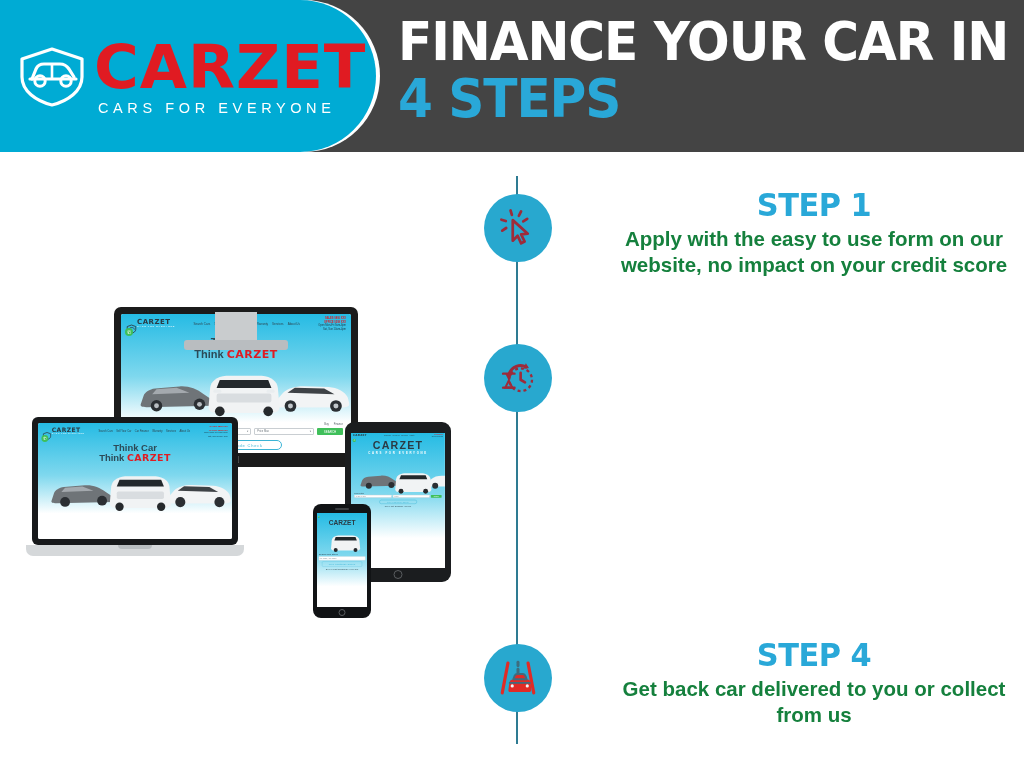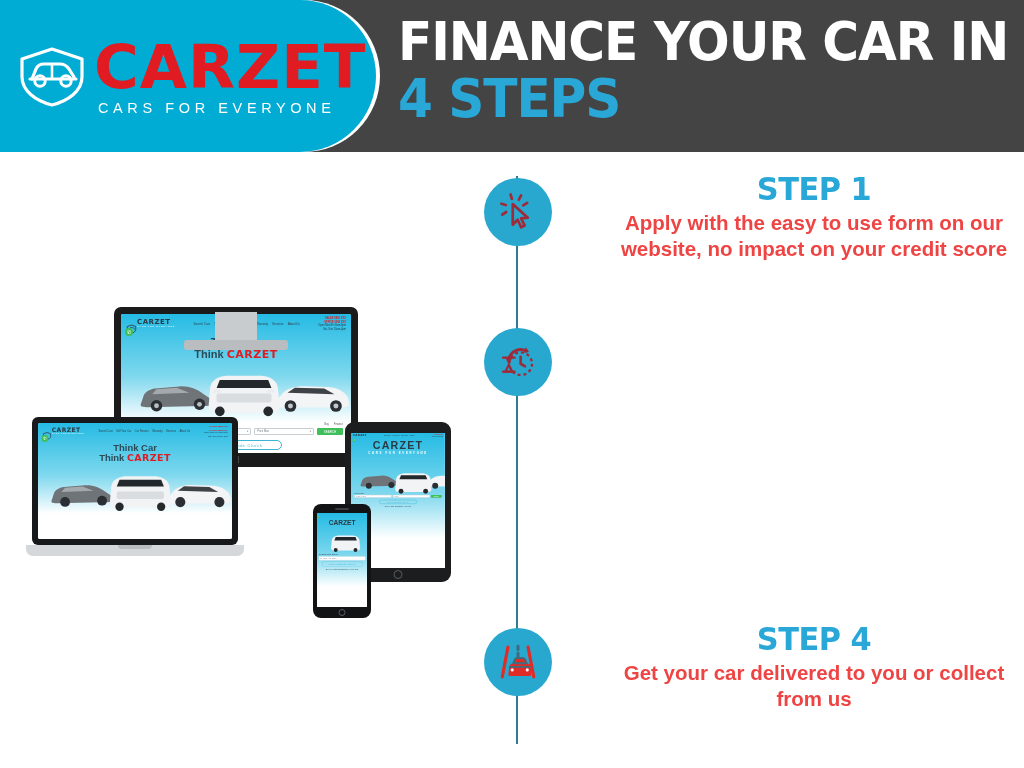--- a/index.html
+++ b/index.html
@@ -111,21 +111,21 @@
     top: 24px;
     width: 2px;
     height: 568px;
     background: #2E7B92;
   }
 
   
   .steps {
     position: absolute;
     left: 456px;
-    top: 0;
+    top: 16px;
     width: 568px;
     height: 448px;
   }
 
   .step-row {
     position: absolute;
     left: 0;
     width: 568px;
     display: flex;
     align-items: flex-start;
@@ -163,21 +163,21 @@
     color: #29A8D8;
     transform: scaleX(0.95);
     line-height: 1.1;
   }
 
   .step-desc {
     font-family: "Liberation Sans", sans-serif;
     font-weight: bold;
     font-size: 20.5px;
     line-height: 1.28;
-    color: #ef4444;
+    color: #15803d;
     margin-top: 3px;
   }
 
   
   .devices {
     position: absolute;
     left: 0;
     top: 0;
     width: 470px;
     height: 616px;
@@ -858,19 +858,19 @@
               <path d="M13 38 L14 30 C14.3 27.6 15.8 26 18.4 25.8 L19.8 21.8 C20.6 19.8 22 18.8 24.2 18.8 L29 18.8 C31.2 18.8 32.6 19.8 33.4 21.8 L34.8 25.8 C37 26 38.4 27.6 38.6 30 L39 38 C39 39.3 38.2 40 36.8 40 L15.2 40 C13.8 40 13 39.3 13 38 Z" fill="#E02B26"></path>
               <path d="M18.6 25.5 L20.2 21.3 C20.8 20 21.8 19.4 23.4 19.4 L29 19.4 C30.6 19.4 31.6 20 32.2 21.3 L33.8 25.5 Z" fill="none" stroke="#3E6C7E" stroke-width="2.2" stroke-linejoin="round"></path>
               <path d="M13.6 29.6 L38.4 29.6" stroke="#3E6C7E" stroke-width="2"></path>
               <circle cx="17.4" cy="33" r="1.8" fill="#f4f6f7"></circle>
               <circle cx="34.6" cy="33" r="1.8" fill="#f4f6f7"></circle>
             </svg>
           </span>
         </div>
         <div class="step-text">
           <div class="step-heading">STEP 4</div>
-          <div class="step-desc">Get your car delivered to you or collect from us</div>
+          <div class="step-desc">Get back car delivered to you or collect from us</div>
         </div>
       </div>
 
     </div>
   </div>
 </div>
 
 </body></html>

